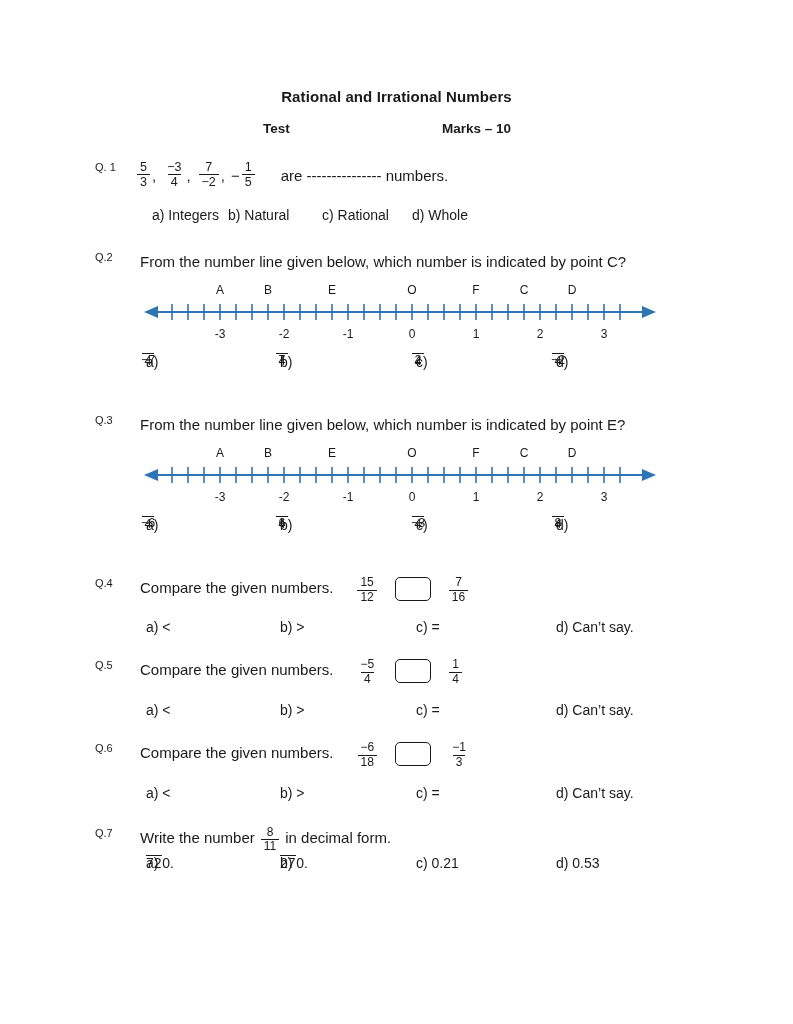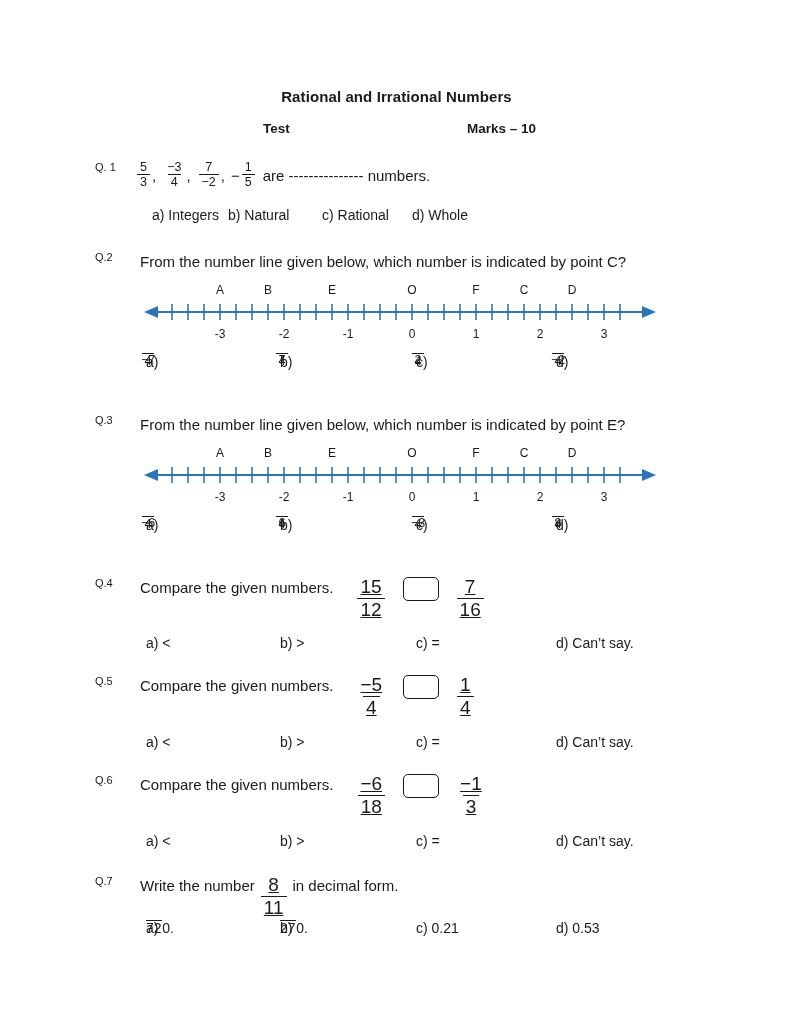--- a/index.html
+++ b/index.html
@@ -32,21 +32,21 @@
     letter-spacing: .1px;
   }
   .subhead {
     margin-top: 16px;
     position: relative;
     height: 18px;
     font-weight: bold;
     font-size: 13.5px;
   }
   .subhead .test { position: absolute; left: 263px; }
-  .subhead .marks { position: absolute; left: 460px; padding-left: 7px; }
+  .subhead .marks { position: absolute; left: 435px; padding-left: 7px; }
 
   .namerow {
     margin-top: 14px;
     position: relative;
     height: 20px;
     font-weight: bold;
     font-size: 13.5px;
   }
   .namerow .nm { position: absolute; left: 95px; }
   .namerow .std { position: absolute; left: 557px; }
@@ -84,21 +84,21 @@
     align-items: center;
     vertical-align: middle;
     font-size: 12.5px;
     line-height: 1.15;
     margin: 0 2px;
     position: relative;
     top: -1px;
   }
   .frac .num { padding: 0 3px; }
   .frac .den { padding: 0 3px; border-top: 1px solid #1a1a1a; }
-  .frac.big { font-size: 19px; text-decoration: underline; }
+  .frac.big { font-size: 12px; }
 
   
   #q1 { margin-top: 22px; }
   #q1 .q-body { margin-left: 135px; }
   .inline-row { display: flex; align-items: center; gap: 0px; }
   .inline-row .sep { margin-right: 6px; }
   .dashes { letter-spacing: 0px; }
 
   
   .numline-wrap {
@@ -158,21 +158,21 @@
         <span class="frac">
           <span class="num">7</span>
           <span class="den">−2</span>
         </span>
         <span class="sep">,</span>
         <span>−</span>
         <span class="frac">
           <span class="num">1</span>
           <span class="den">5</span>
         </span>
-        <span class="dashes" style="margin-left:6px">are --------------- numbers.</span>
+        <span class="dashes" style="margin-left:24px">are --------------- numbers.</span>
       </div>
     </div>
     <div class="opts" style="margin-top:16px">
       <span style="left:12px">a)  Integers</span>
       <span style="left:88px">b) Natural</span>
       <span style="left:182px">c) Rational</span>
       <span style="left:272px">d) Whole</span>
     </div>
   </div>
 

